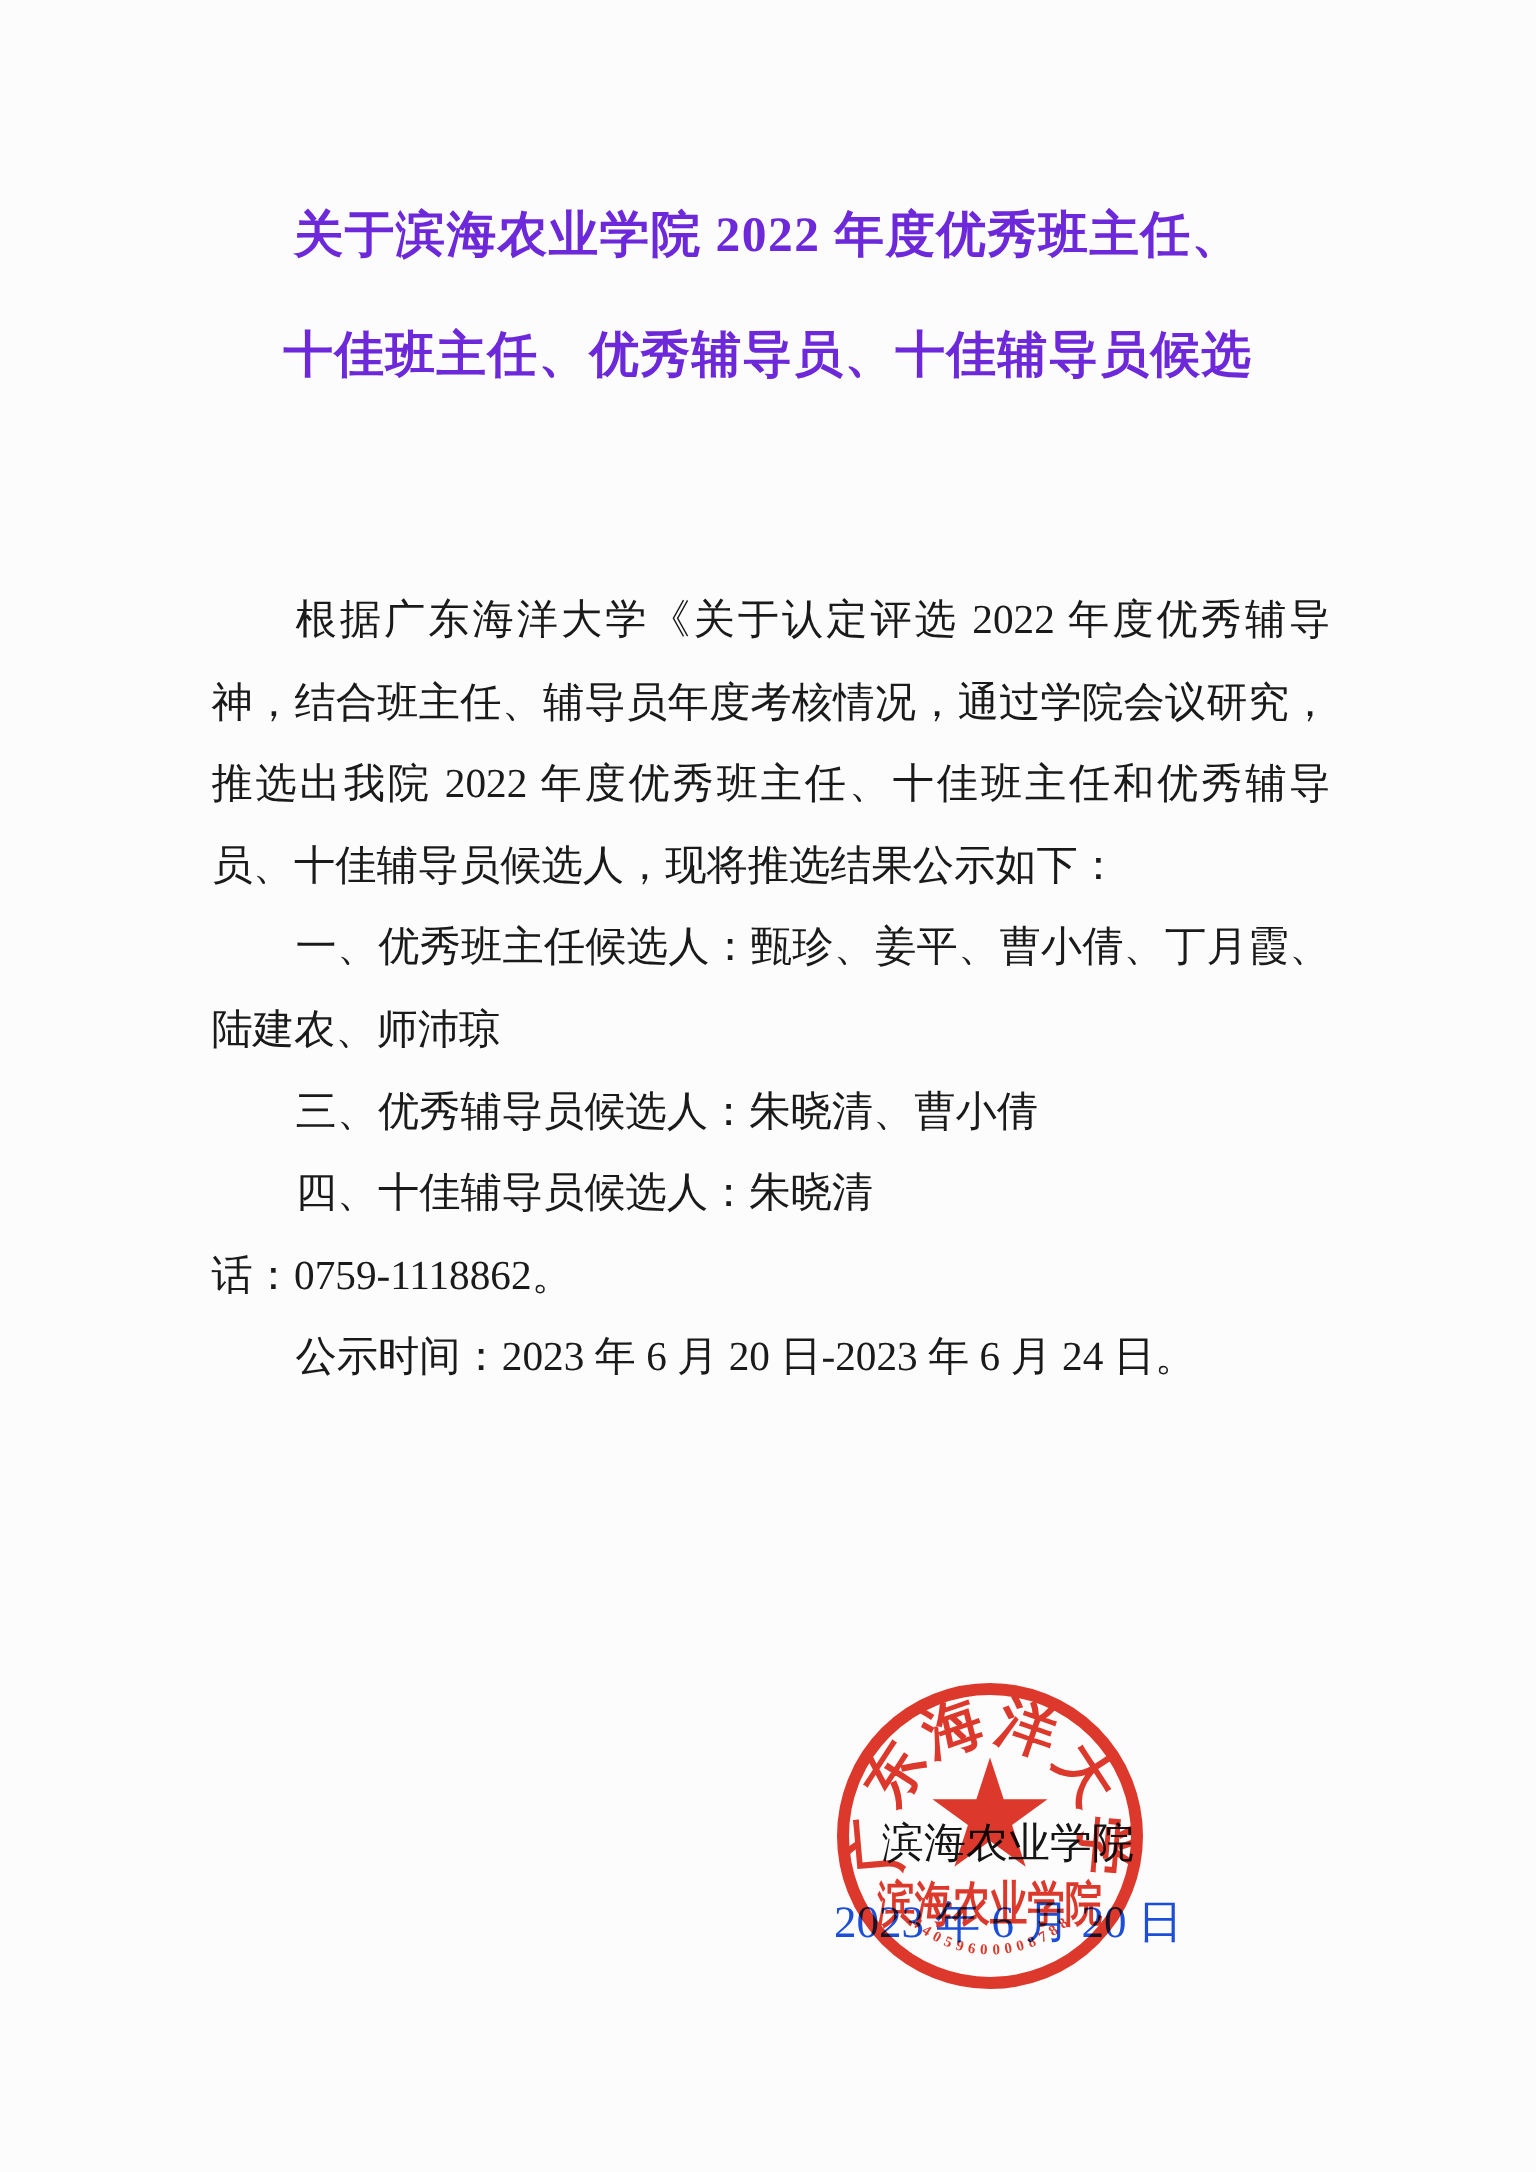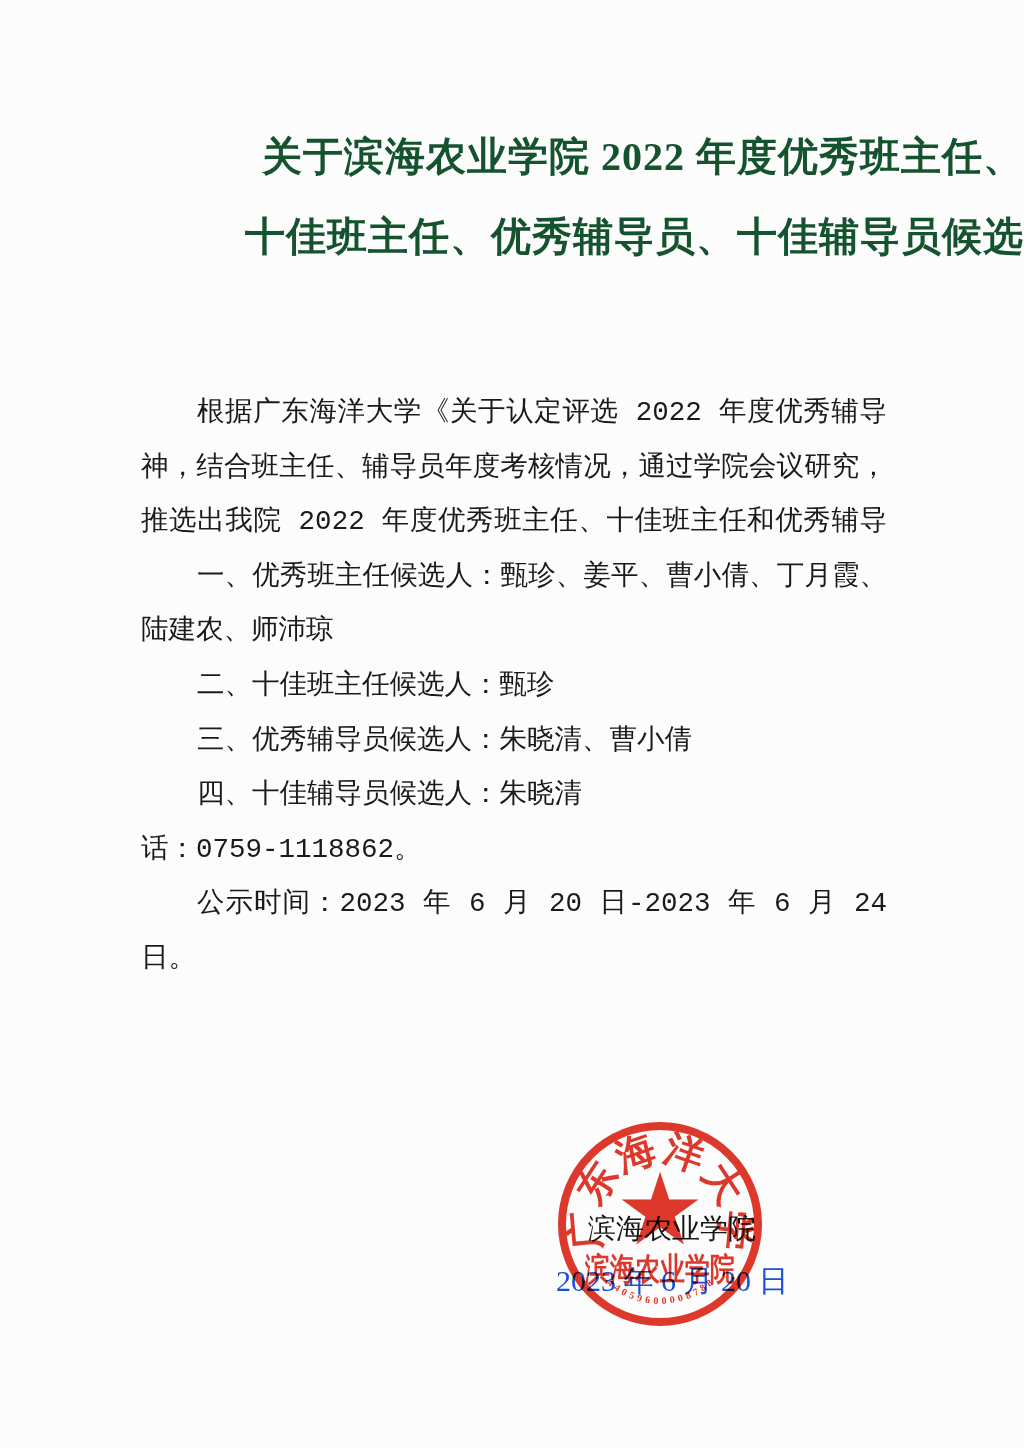--- a/index.html
+++ b/index.html
@@ -6,33 +6,33 @@
   .page{
     position:relative;
     width:1024px;height:1448px;
     background:#fcfcfc;
     font-family:"Liberation Serif","DejaVu Serif",serif;
     overflow:hidden;
   }
   
   .title{
     position:absolute;top:117px;left:0;right:0;
-    text-align:right;
-    font-size:40px;font-weight:700;
+    text-align:center;
+    font-size:33px;font-weight:700;
     line-height:80px;
-    color:#14532d;
+    color:#6d28d9;
     letter-spacing:1px;
   }
   
   .body{
     position:absolute;top:386px;left:141px;width:746px;
     font-size:27.5px;line-height:54.6px;
     color:#1a1a1a;
   }
-  .line{text-align:justify;font-family:Liberation Mono, monospace;}
+  .line{text-align:justify;}
   .indent{text-indent:56px;}
   .just{text-align-last:justify;}
   
   .sign-org{
     position:absolute;left:588px;top:1210px;
     font-size:28px;color:#151515;white-space:nowrap;
   }
   .sign-date{
     position:absolute;left:556px;top:1261px;
     font-size:30px;color:#1d4ed8;white-space:nowrap;
@@ -101,23 +101,23 @@
 
   <header class="title">
     <div class="title-line">关于滨海农业学院 2022 年度优秀班主任、</div>
     <div class="title-line">十佳班主任、优秀辅导员、十佳辅导员候选</div>
   </header>
 
   <main class="body">
     <div class="line indent just">根据广东海洋大学《关于认定评选 2022 年度优秀辅导</div>
     <div class="line just">神，结合班主任、辅导员年度考核情况，通过学院会议研究，</div>
     <div class="line just">推选出我院 2022 年度优秀班主任、十佳班主任和优秀辅导</div>
+    <div class="line">员、十佳辅导员候选人，现将推选结果公示如下：</div>
     <div class="line indent just">一、优秀班主任候选人：甄珍、姜平、曹小倩、丁月霞、</div>
     <div class="line">陆建农、师沛琼</div>
-    <div class="line indent">二、十佳班主任候选人：甄珍</div>
     <div class="line indent">三、优秀辅导员候选人：朱晓清、曹小倩</div>
     <div class="line indent">四、十佳辅导员候选人：朱晓清</div>
     <div class="line">话：0759-1118862。</div>
     <div class="line indent">公示时间：2023 年 6 月 20 日-2023 年 6 月 24 日。</div>
   </main>
 
   <div class="sign-org">滨海农业学院</div>
   <div class="sign-date">2023 年 6 月 20 日</div>
 
   <div class="seal">

